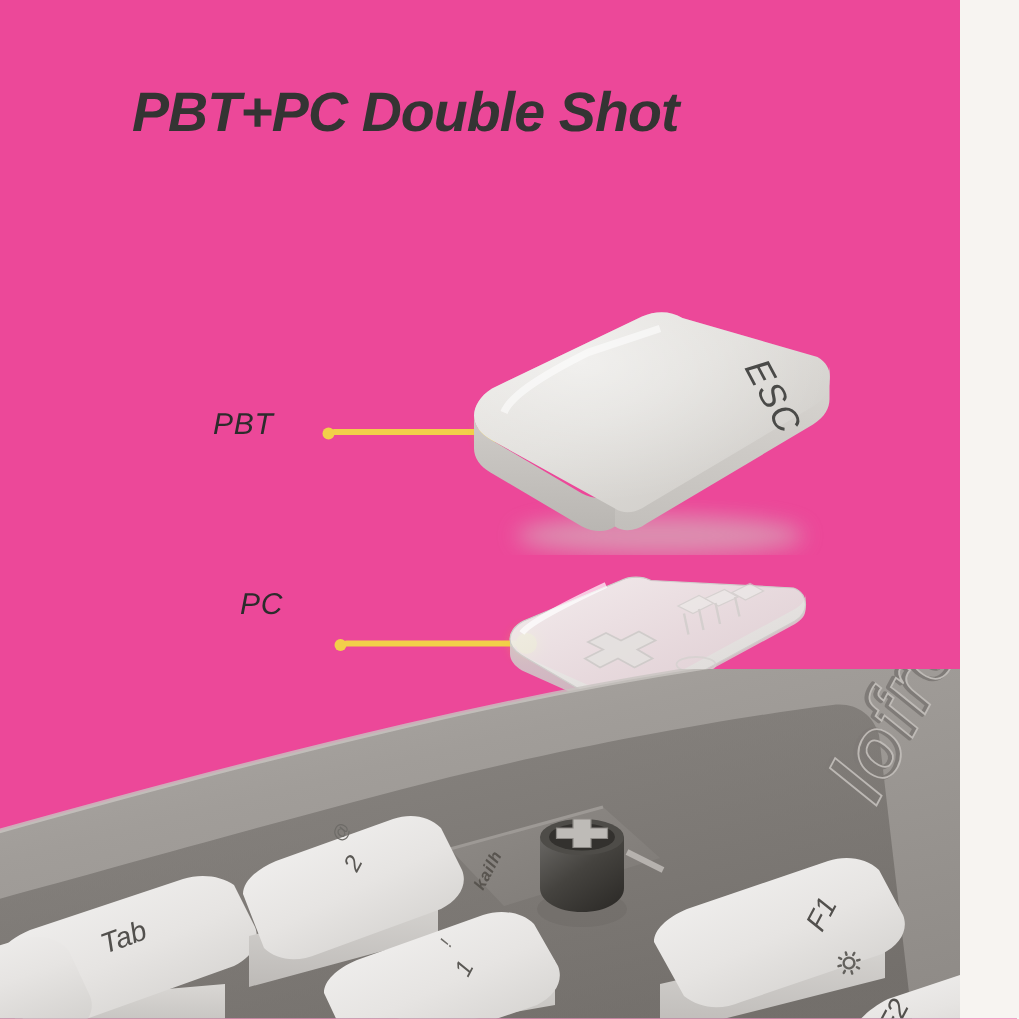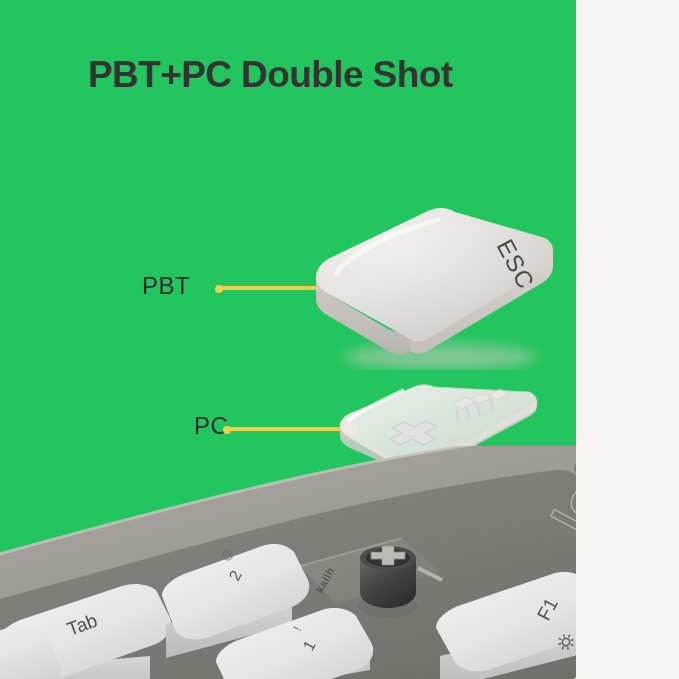--- a/index.html
+++ b/index.html
@@ -1,37 +1,37 @@
 <!DOCTYPE html>
 <html><head>
 <meta charset="utf-8">
 <style>
   html,body{margin:0;padding:0;}
   body{
     width:679px;height:679px;overflow:hidden;
     font-family:"Liberation Sans","DejaVu Sans",sans-serif;
     background:#f7f4f1;
   }
-  #stage{position:relative;width:576px;height:679px;background:#22c55e;overflow:hidden;}
+  #stage{position:relative;width:640px;height:679px;background:#ec4899;overflow:hidden;font-style:italic;}
 
   
   .headline{
     position:absolute;left:88px;top:52px;width:540px;
     font-size:37px;line-height:46px;font-weight:bold;
     letter-spacing:-0.6px;color:#343433;
   }
   .hl-line2{display:block;}
 
   
   .callout-label{
-    position:absolute;font-size:24px;color:#2c2c2c;
+    position:absolute;font-size:20px;color:#2c2c2c;
     letter-spacing:0.5px;font-weight:normal;
   }
   #lbl-pbt{left:142px;top:272px;}
-  #lbl-pc{left:160px;top:412px;margin-left:34px;}
+  #lbl-pc{left:160px;top:392px;}
 
   .leader{position:absolute;height:14px;}
   .leader .bar{
     position:absolute;top:5px;left:6px;right:11px;height:4px;
     background:#f2cf4a;border-radius:2px;
   }
   .leader .dot-s{
     position:absolute;top:3.5px;left:0;width:8px;height:8px;
     border-radius:50%;background:#f2cf4a;
   }

